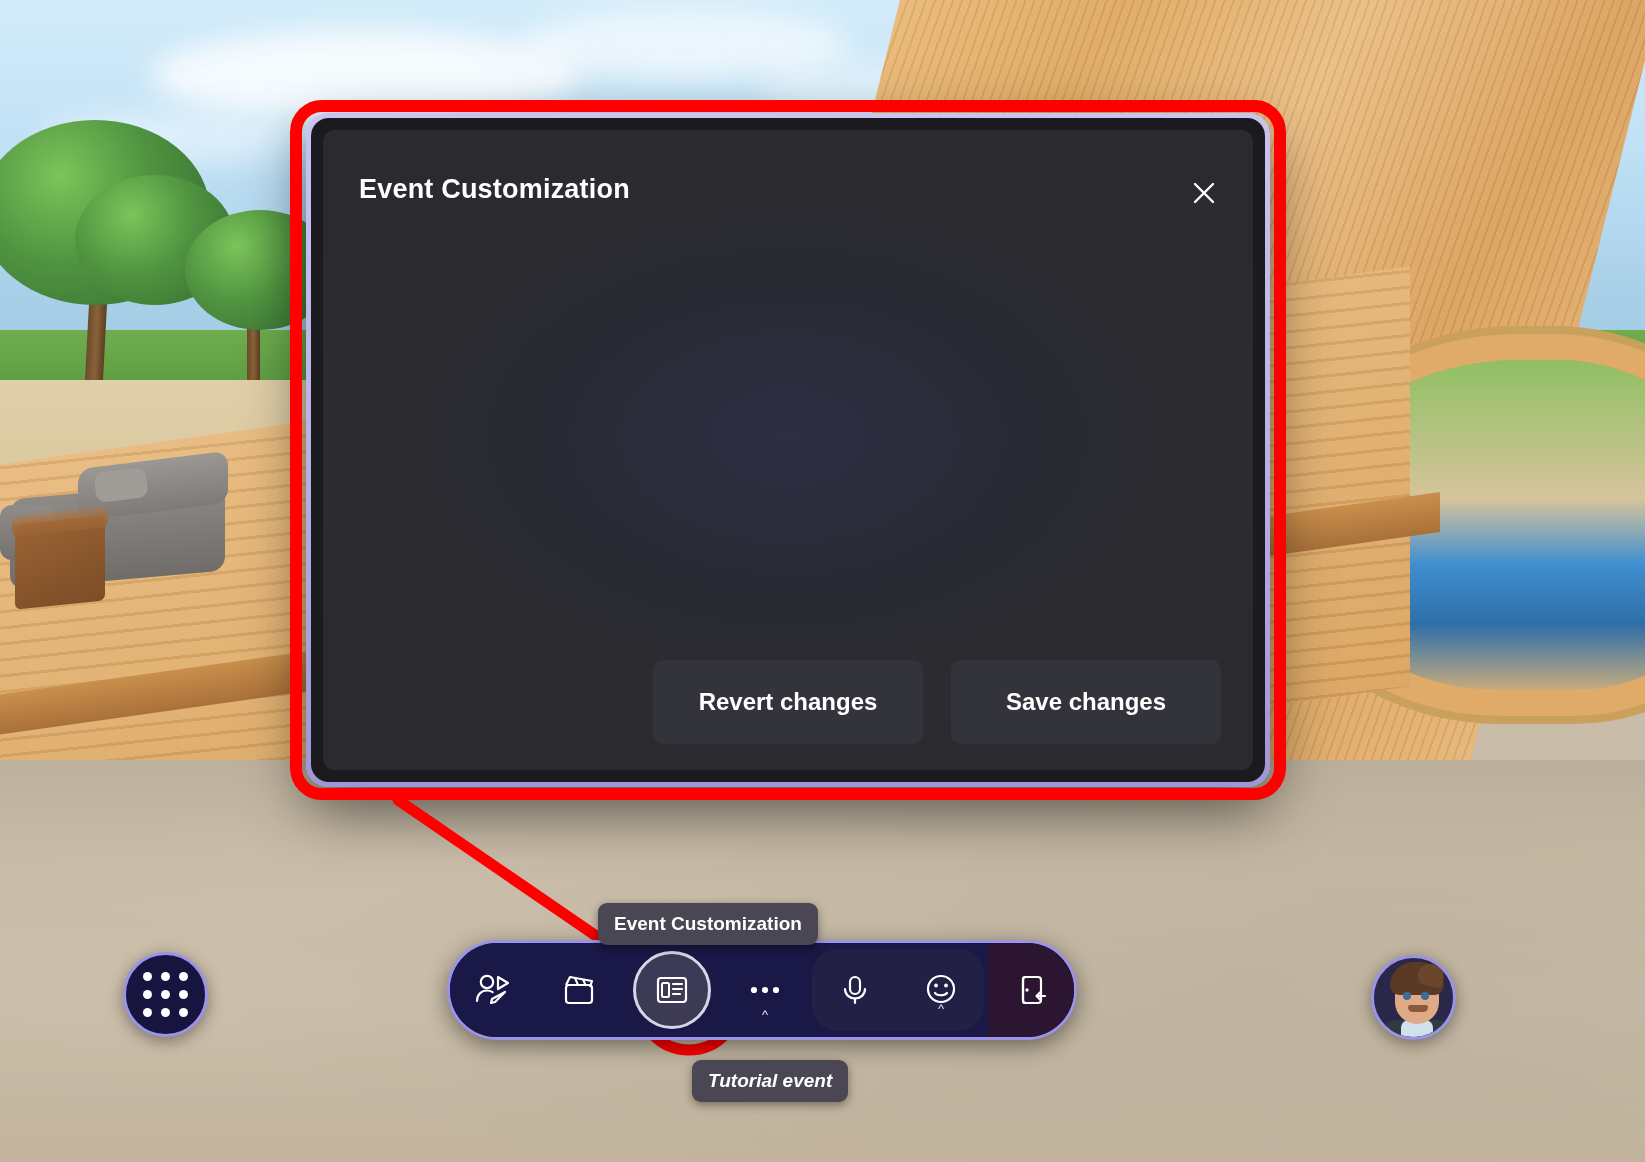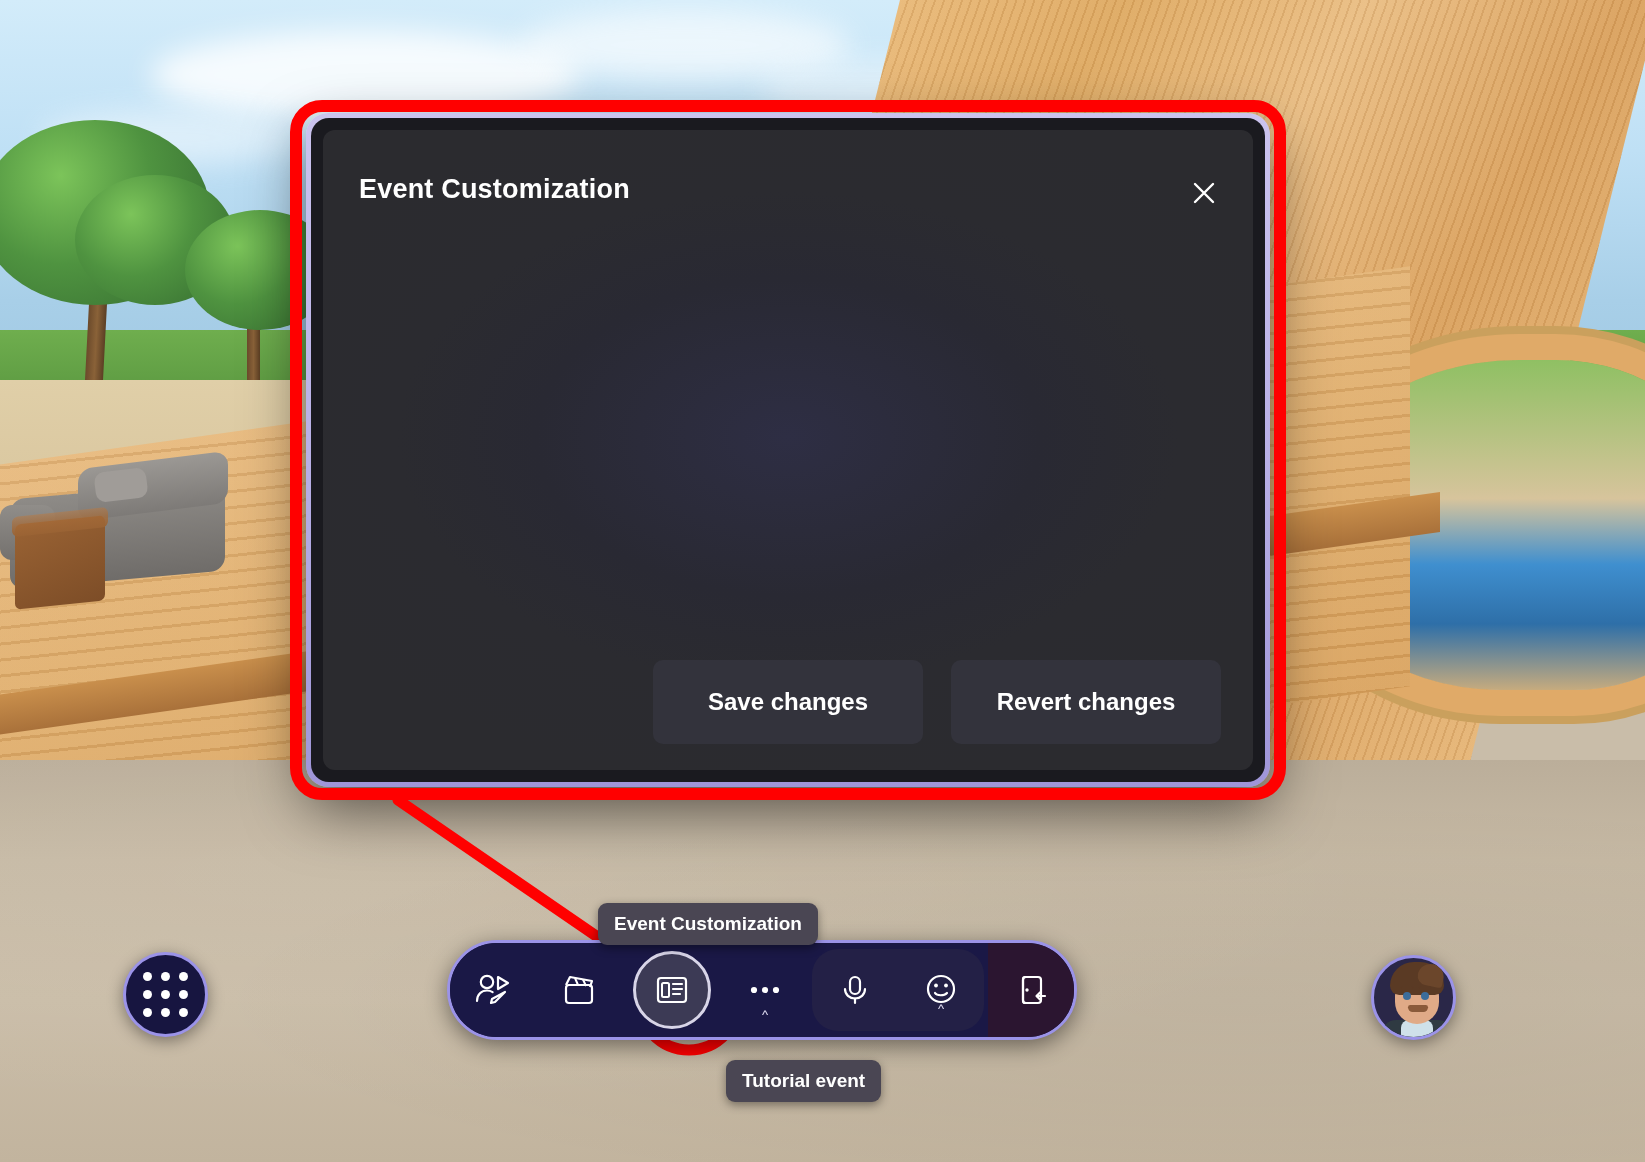--- a/index.html
+++ b/index.html
@@ -257,21 +257,21 @@
     position:absolute;
     background:#4a4653;
     color:#fff;
     font-size:19px; font-weight:bold;
     padding:10px 16px;
     border-radius:9px;
     white-space:nowrap;
     box-shadow:0 3px 10px rgba(0,0,0,.4);
   }
   #tooltip-event { left:598px; top:903px; }
-  #tooltip-tutorial { left:726px; top:1060px; }
+  #tooltip-tutorial { left:692px; top:1060px;font-style:italic; }
 
   
   #avatar {
     position:absolute; left:1371px; top:955px;
     width:85px; height:85px; border-radius:50%;
     border:3px solid #9b93e8;
     overflow:hidden; cursor:pointer;
     background:#2a2748;
     box-shadow:0 4px 16px rgba(0,0,0,.4);
   }
@@ -347,22 +347,22 @@
 
         <div class="dlg-close" title="Close">
           <svg width="28" height="28" viewBox="0 0 28 28" aria-hidden="true">
             <path d="M5 5 L23 23 M23 5 L5 23" stroke="#ffffff" stroke-width="2.4" stroke-linecap="round"></path>
           </svg>
         </div>
 
         <div class="dlg-body"></div>
 
         <div class="dlg-actions">
+          <button class="dlg-btn">Revert changes</button>
           <button class="dlg-btn">Save changes</button>
-          <button class="dlg-btn">Revert changes</button>
         </div>
 
       </div>
     </div>
   </div>
 </div>
 
 <svg id="annotation" width="1645" height="1162" viewBox="0 0 1645 1162">
   <rect x="296" y="106" width="984" height="688" rx="26" ry="26" fill="none" stroke="#FF0000" stroke-width="12"></rect>
   <path d="M 398 800 L 672 988" stroke="#FF0000" stroke-width="11" fill="none" stroke-linecap="round"></path>

